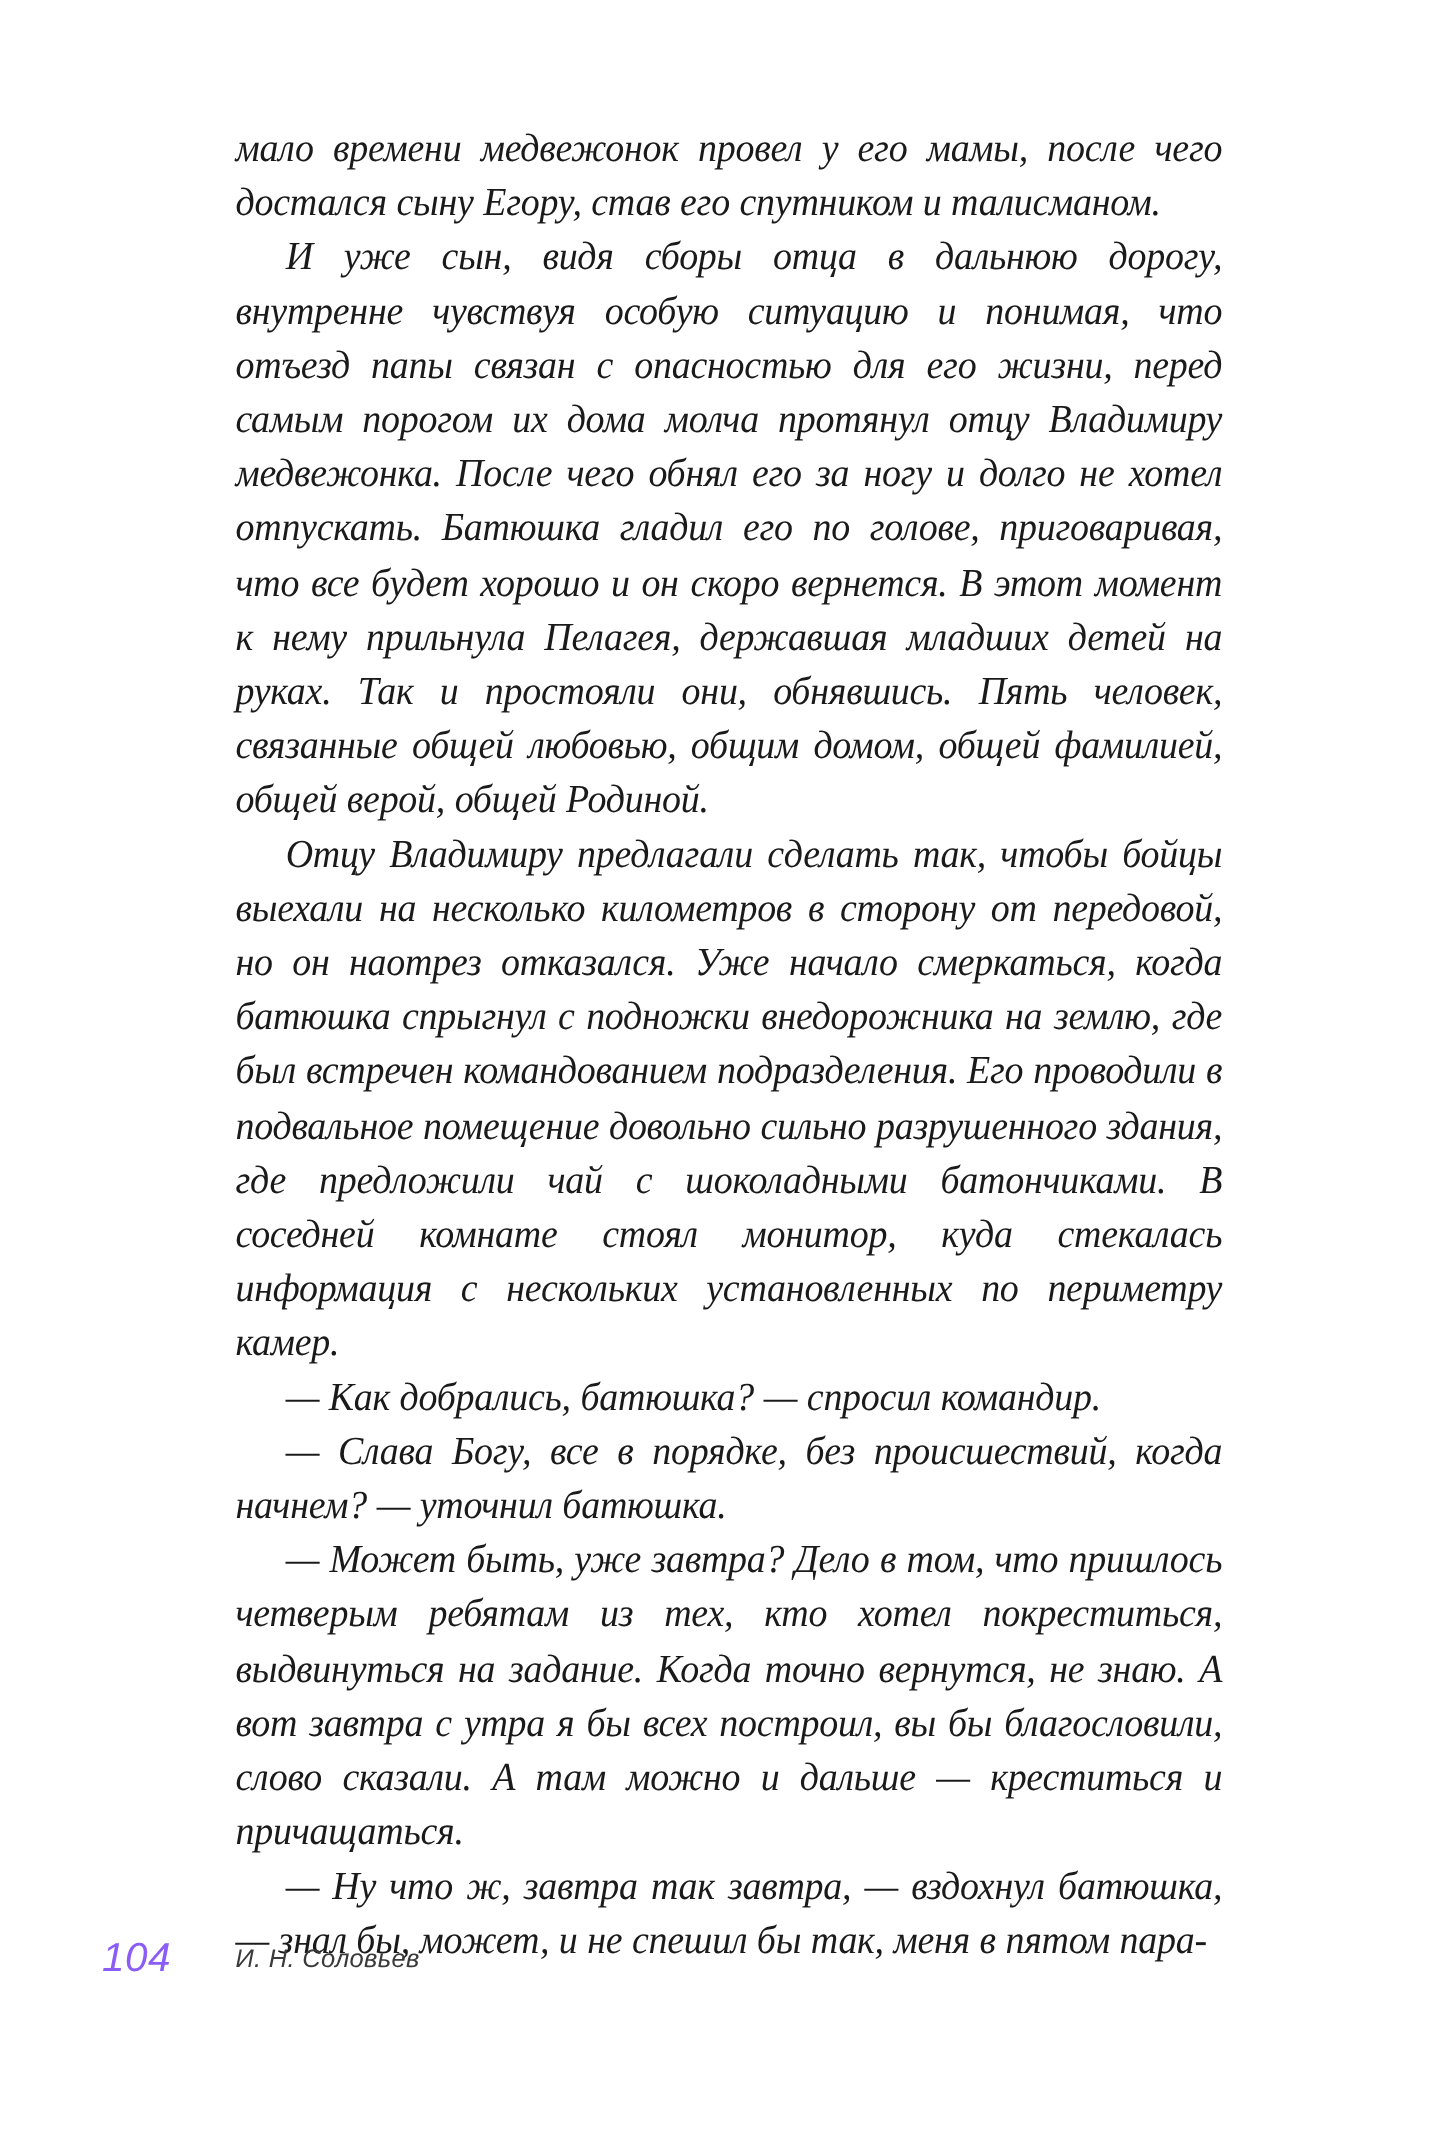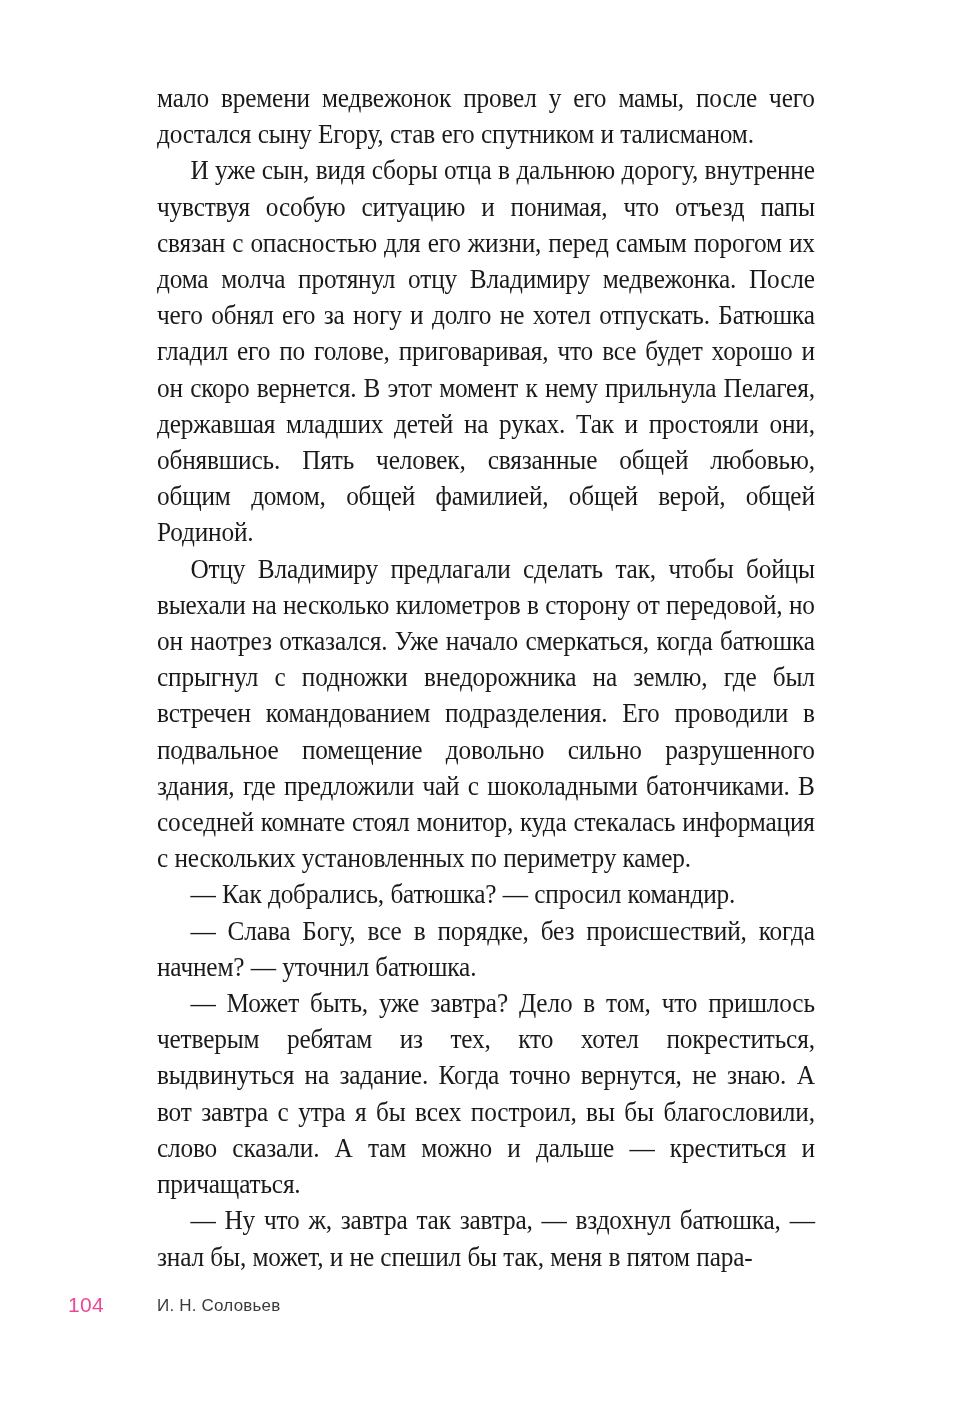--- a/index.html
+++ b/index.html
@@ -7,20 +7,21 @@
     padding: 0;
     background: #ffffff;
   }
   .page {
     position: relative;
     width: 970px;
     height: 1420px;
     background: #ffffff;
     overflow: hidden;
     box-sizing: border-box;
+    font-style: italic;
   }
 
   
   .textblock {
     position: absolute;
     left: 157px;
     top: 80px;
     width: 656px;
   }
 
@@ -60,23 +61,23 @@
     left: 0;
     top: 1288px;
     width: 970px;
     height: 40px;
   }
   .folio {
     position: absolute;
     left: 68px;
     top: 0;
     font-family: "Liberation Sans", "DejaVu Sans", sans-serif;
-    font-size: 21px;
+    font-size: 27px;
     line-height: 34px;
-    color: #ec4899;
+    color: #8b5cf6;
     letter-spacing: 0.3px;
   }
   .running-head {
     position: absolute;
     left: 157px;
     top: 4px;
     font-family: "Liberation Sans", "DejaVu Sans", sans-serif;
     font-size: 17px;
     line-height: 28px;
     color: #3a3a3a;

